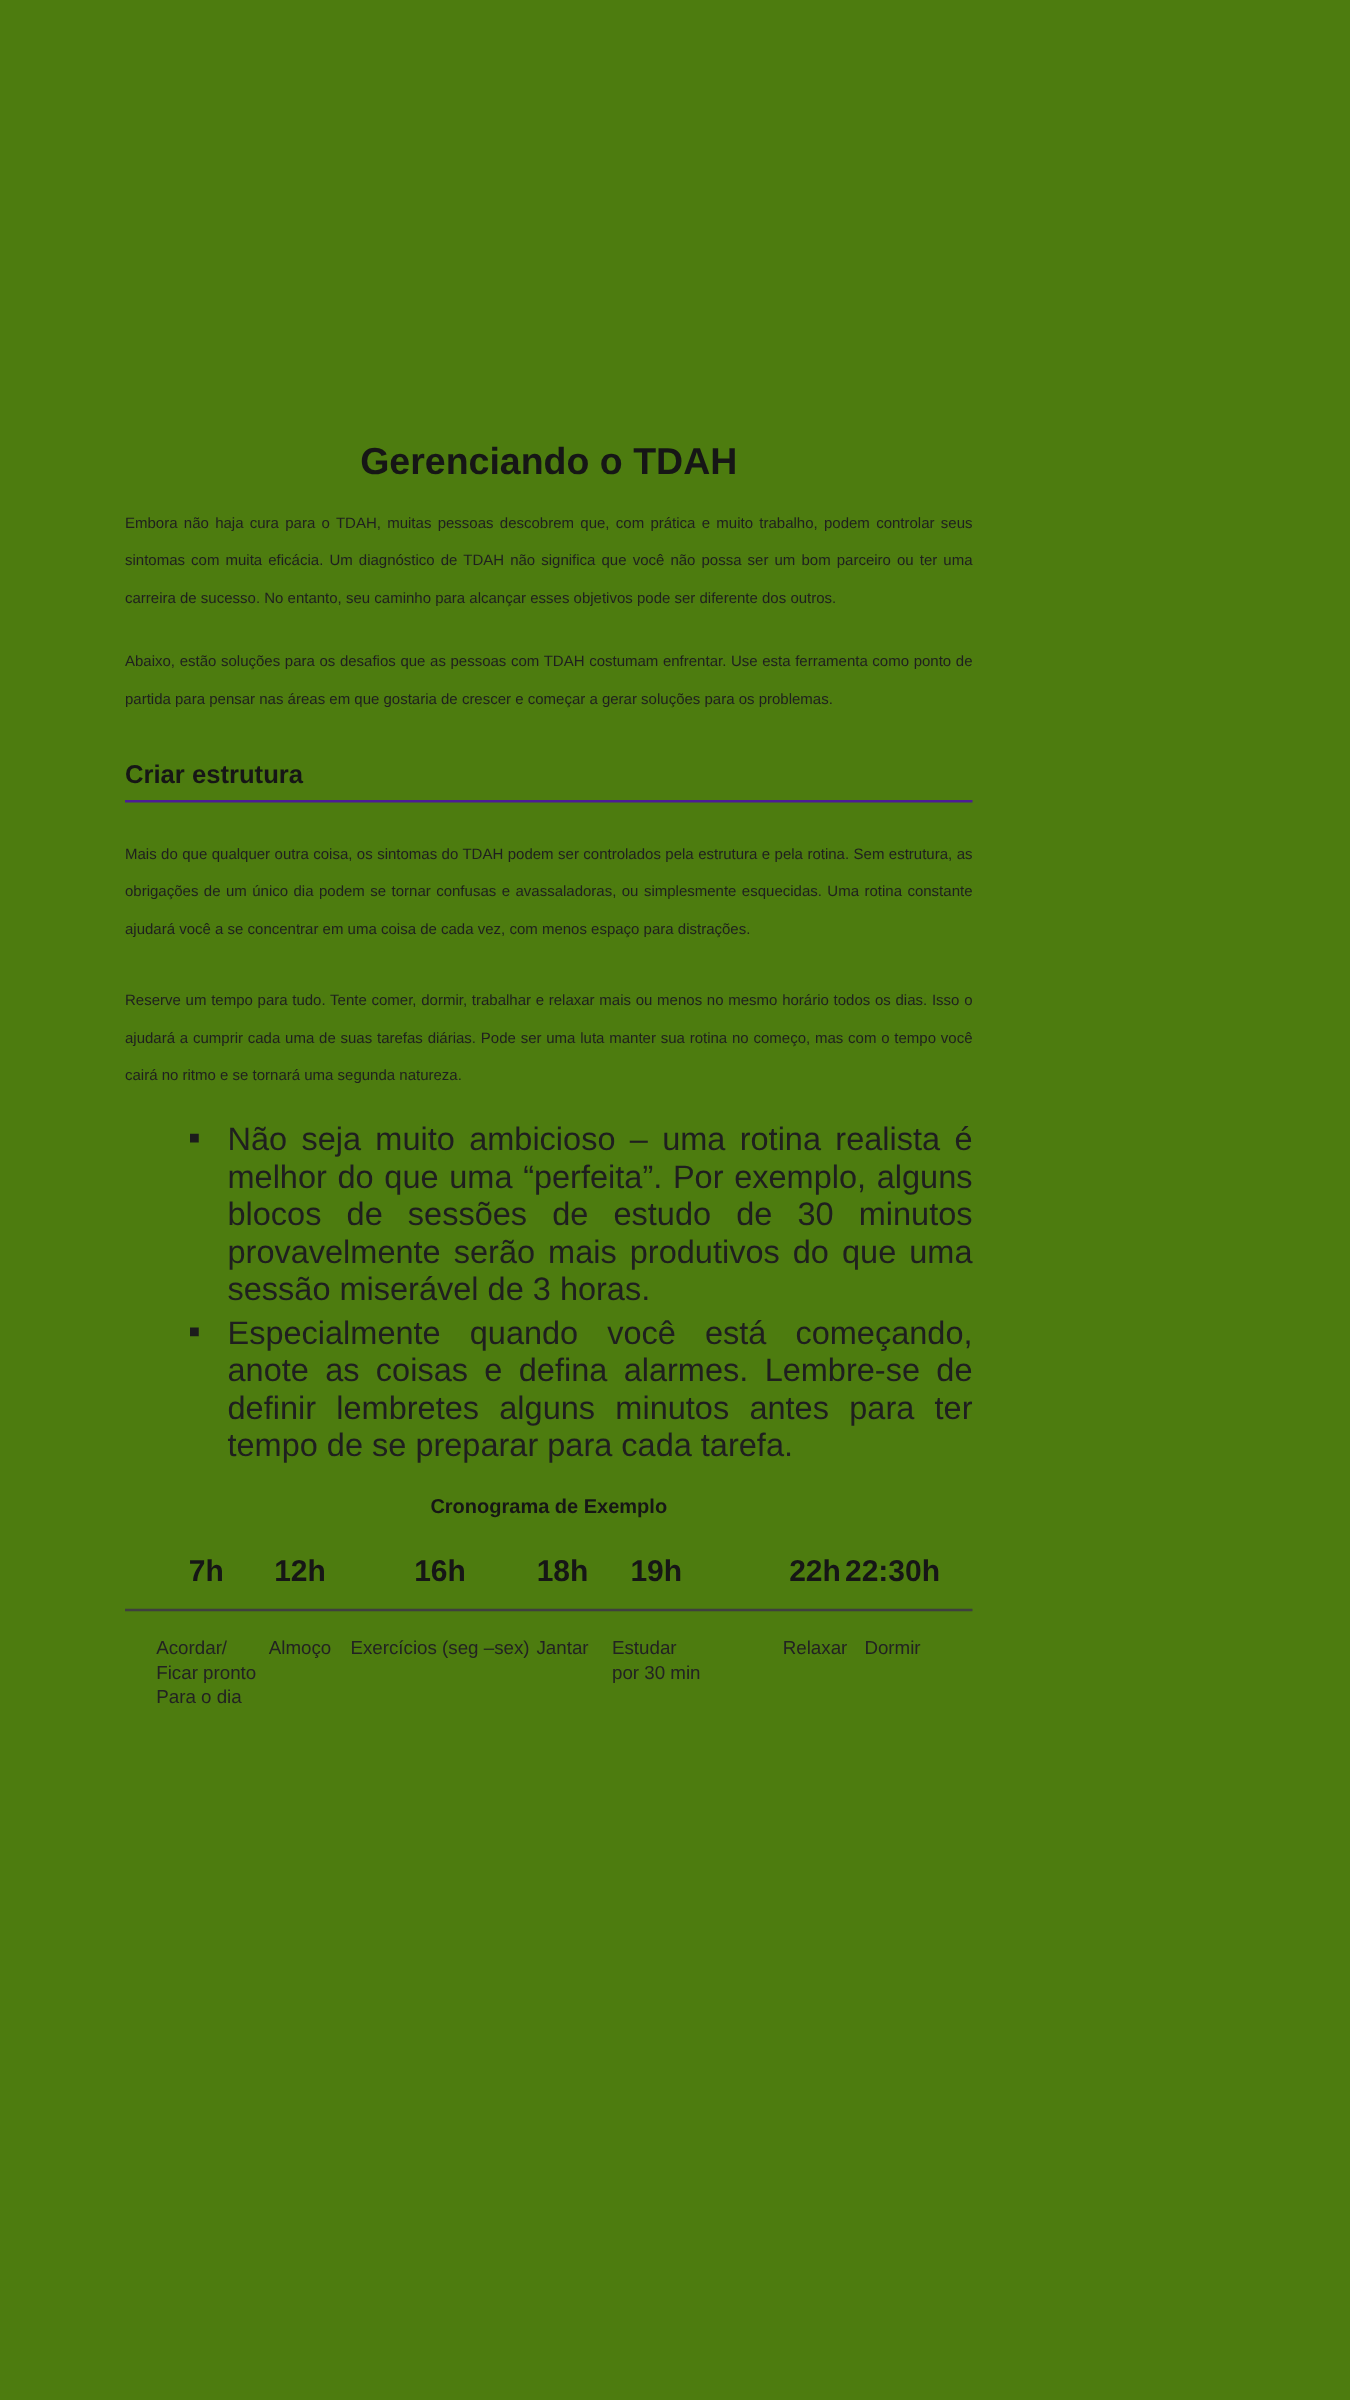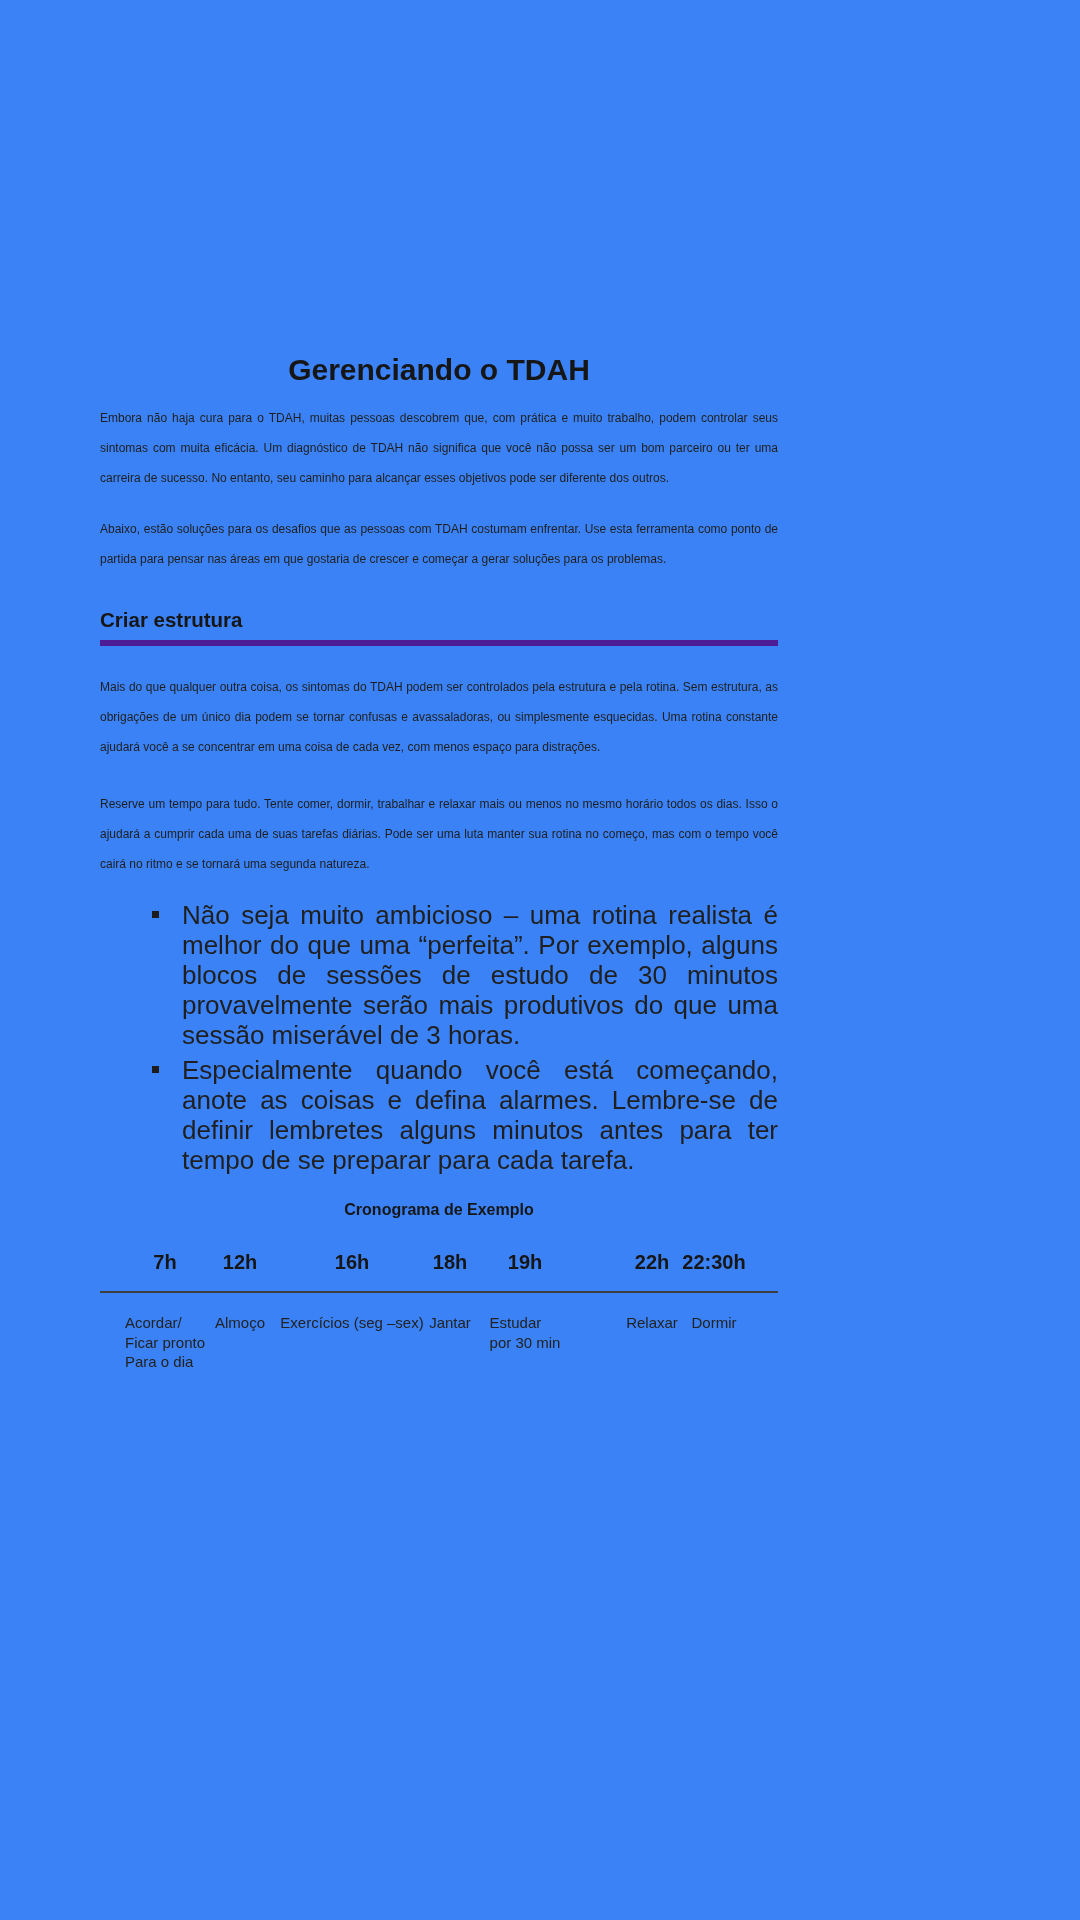--- a/index.html
+++ b/index.html
@@ -11,21 +11,21 @@
     width: 1080px;
     height: 1920px;
     font-family: "Liberation Sans", "DejaVu Sans", sans-serif;
     color: #1c1c1c;
     position: relative;
     overflow: hidden;
   }
   .page {
     position: absolute;
     inset: 0;
-    background: #3b82f6;
+    background: #4d7c0f;
   }
   .content {
     position: absolute;
     left: 100px;
     top: 0;
     width: 678px;
     padding-top: 352px;
   }
   .doc-title {
     margin: 0 0 10px 0;
@@ -42,21 +42,21 @@
     text-align: justify;
     color: #1f1f1f;
   }
   .section-heading {
     margin: 34px 0 0 0;
     padding-bottom: 8px;
     font-size: 20.5px;
     line-height: 24px;
     font-weight: 700;
     color: #161616;
-    border-bottom: 6px solid #4c1d95;
+    border-bottom: 2px solid #4c1d95;
   }
   p.after-heading { margin-top: 26px; }
   p.gap-top { margin-top: 27px; }
   ul.bullet-list {
     list-style: none;
     margin: 20px 0 0 0;
     padding: 0;
   }
   ul.bullet-list li {
     position: relative;
@@ -89,21 +89,21 @@
   }
   .sched-times {
     position: relative;
     height: 30px;
     margin-top: 24px;
   }
   .sched-times .cell {
     position: absolute;
     top: 0;
     transform: translateX(-50%);
-    font-size: 20px;
+    font-size: 24px;
     line-height: 30px;
     font-weight: 700;
     white-space: pre;
     text-align: center;
     color: #161616;
   }
   .sched-divider {
     margin-top: 14px;
     height: 0;
     border-top: 2px solid #3f3f3f;

